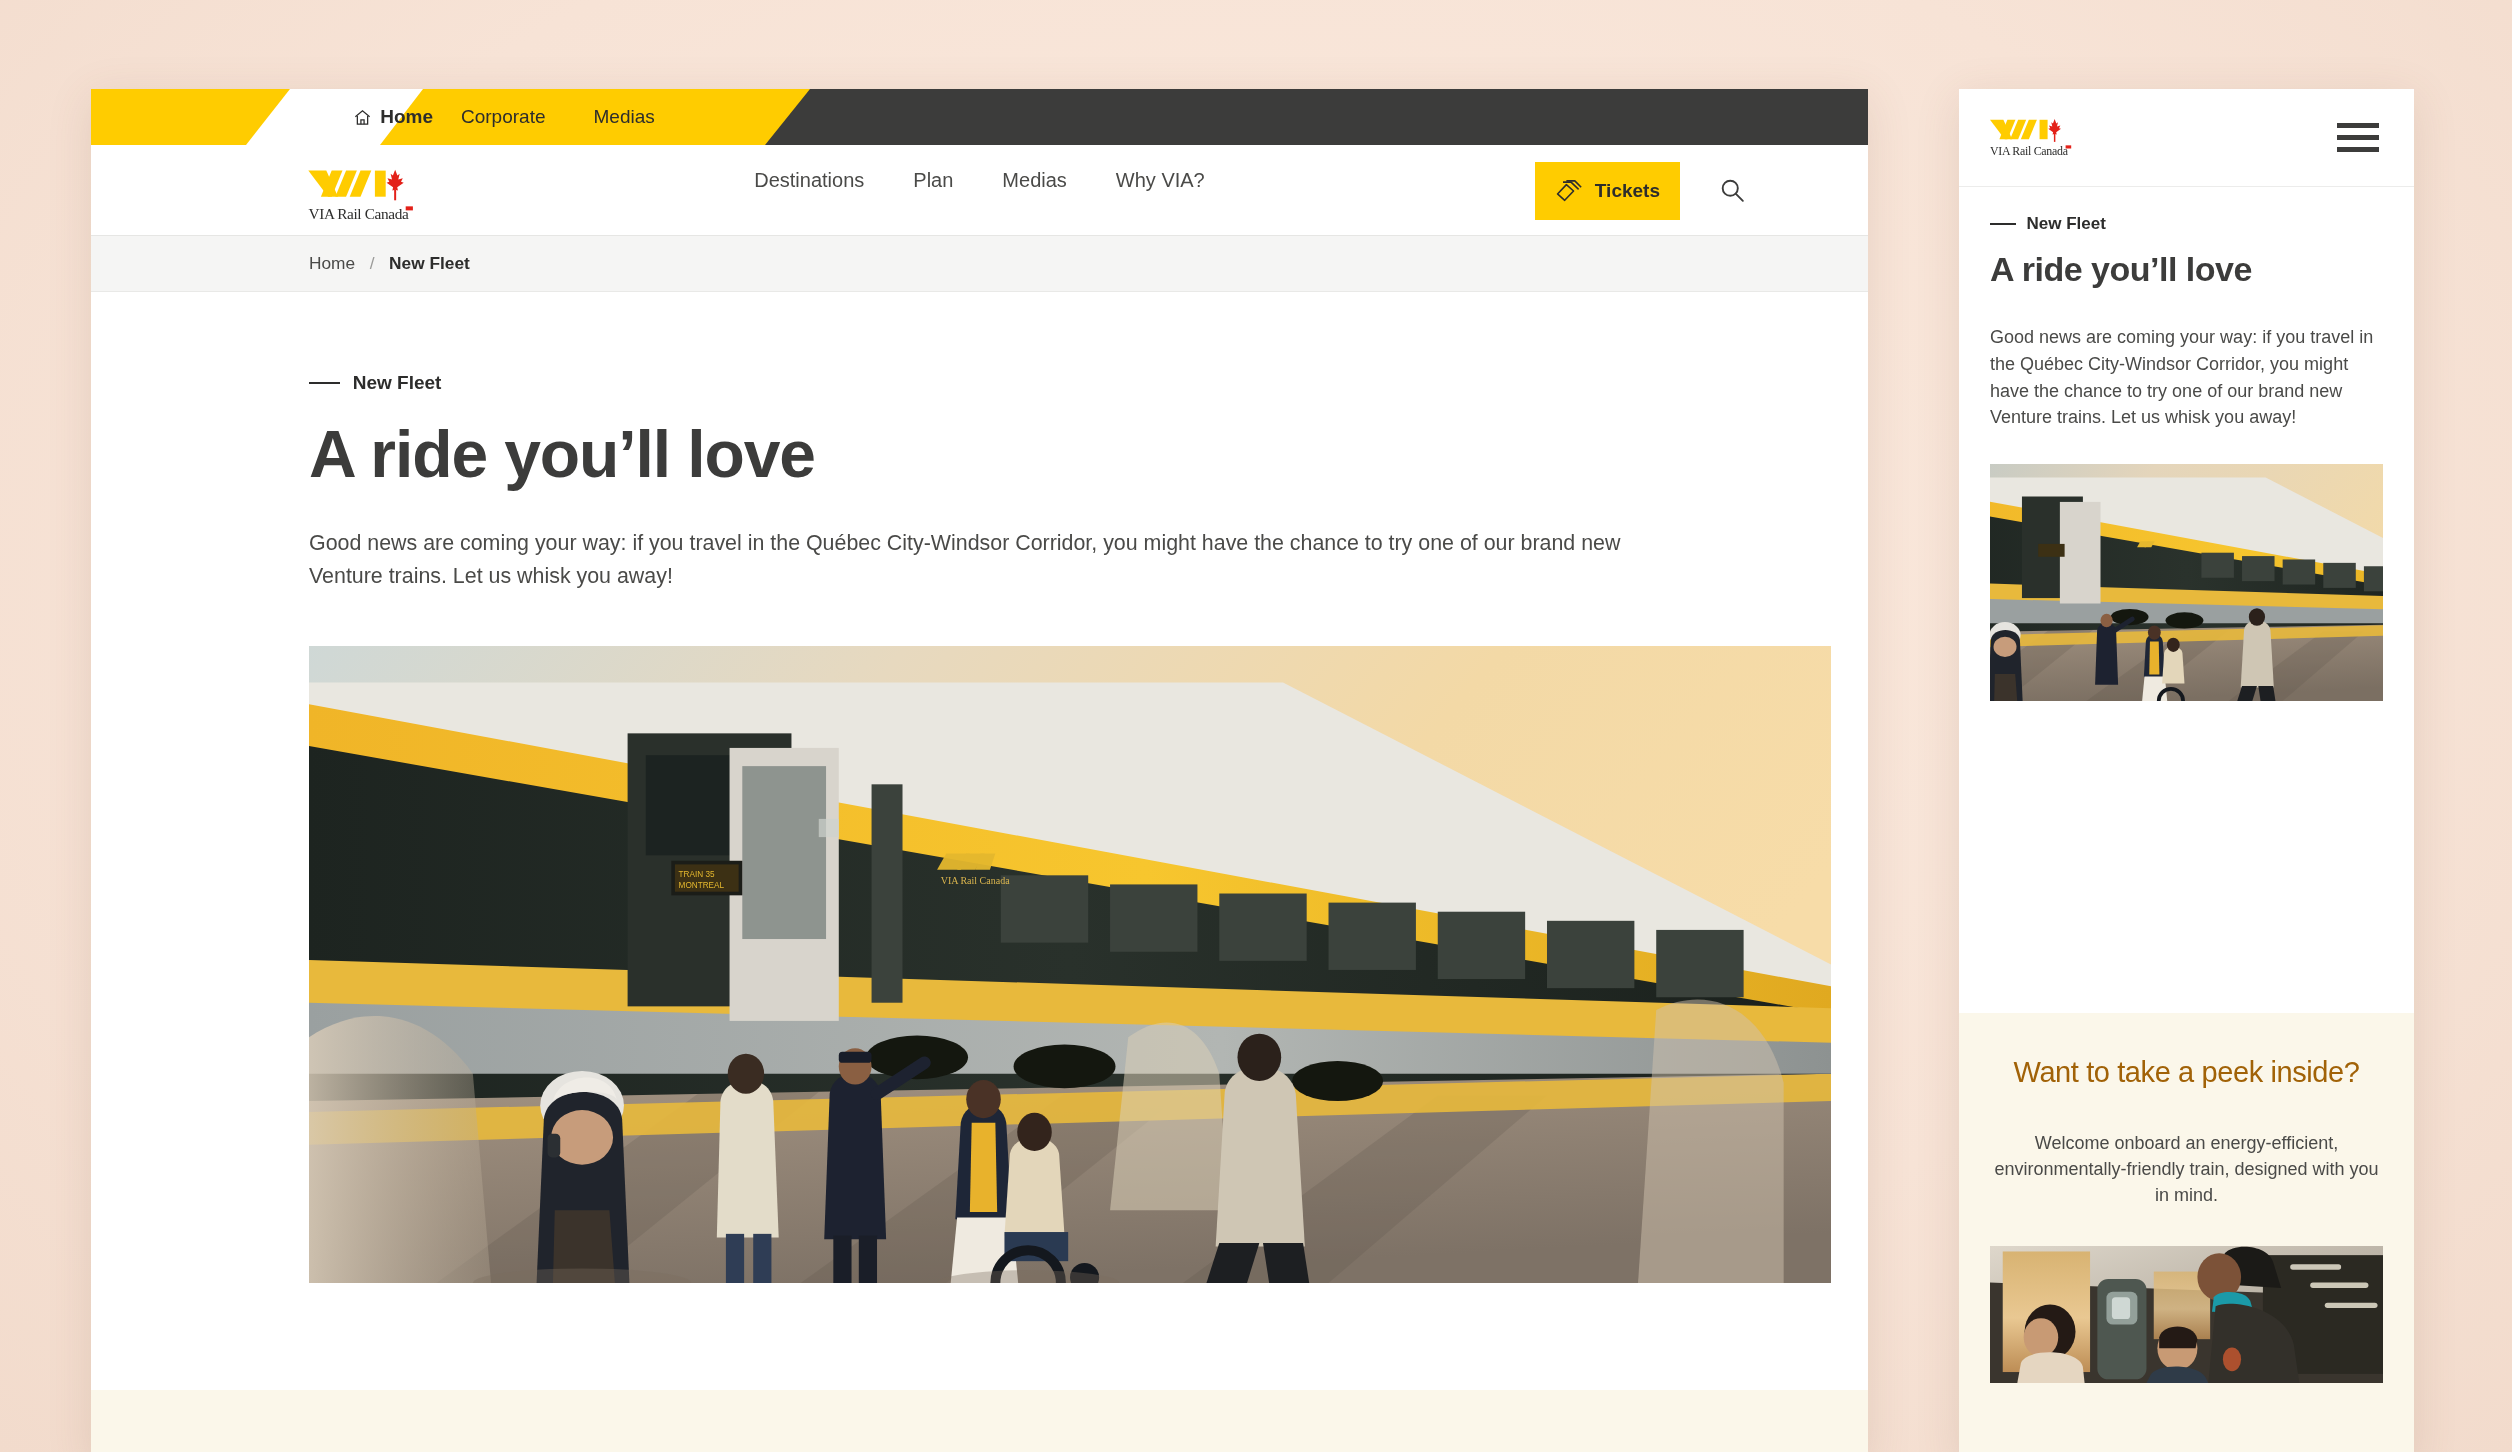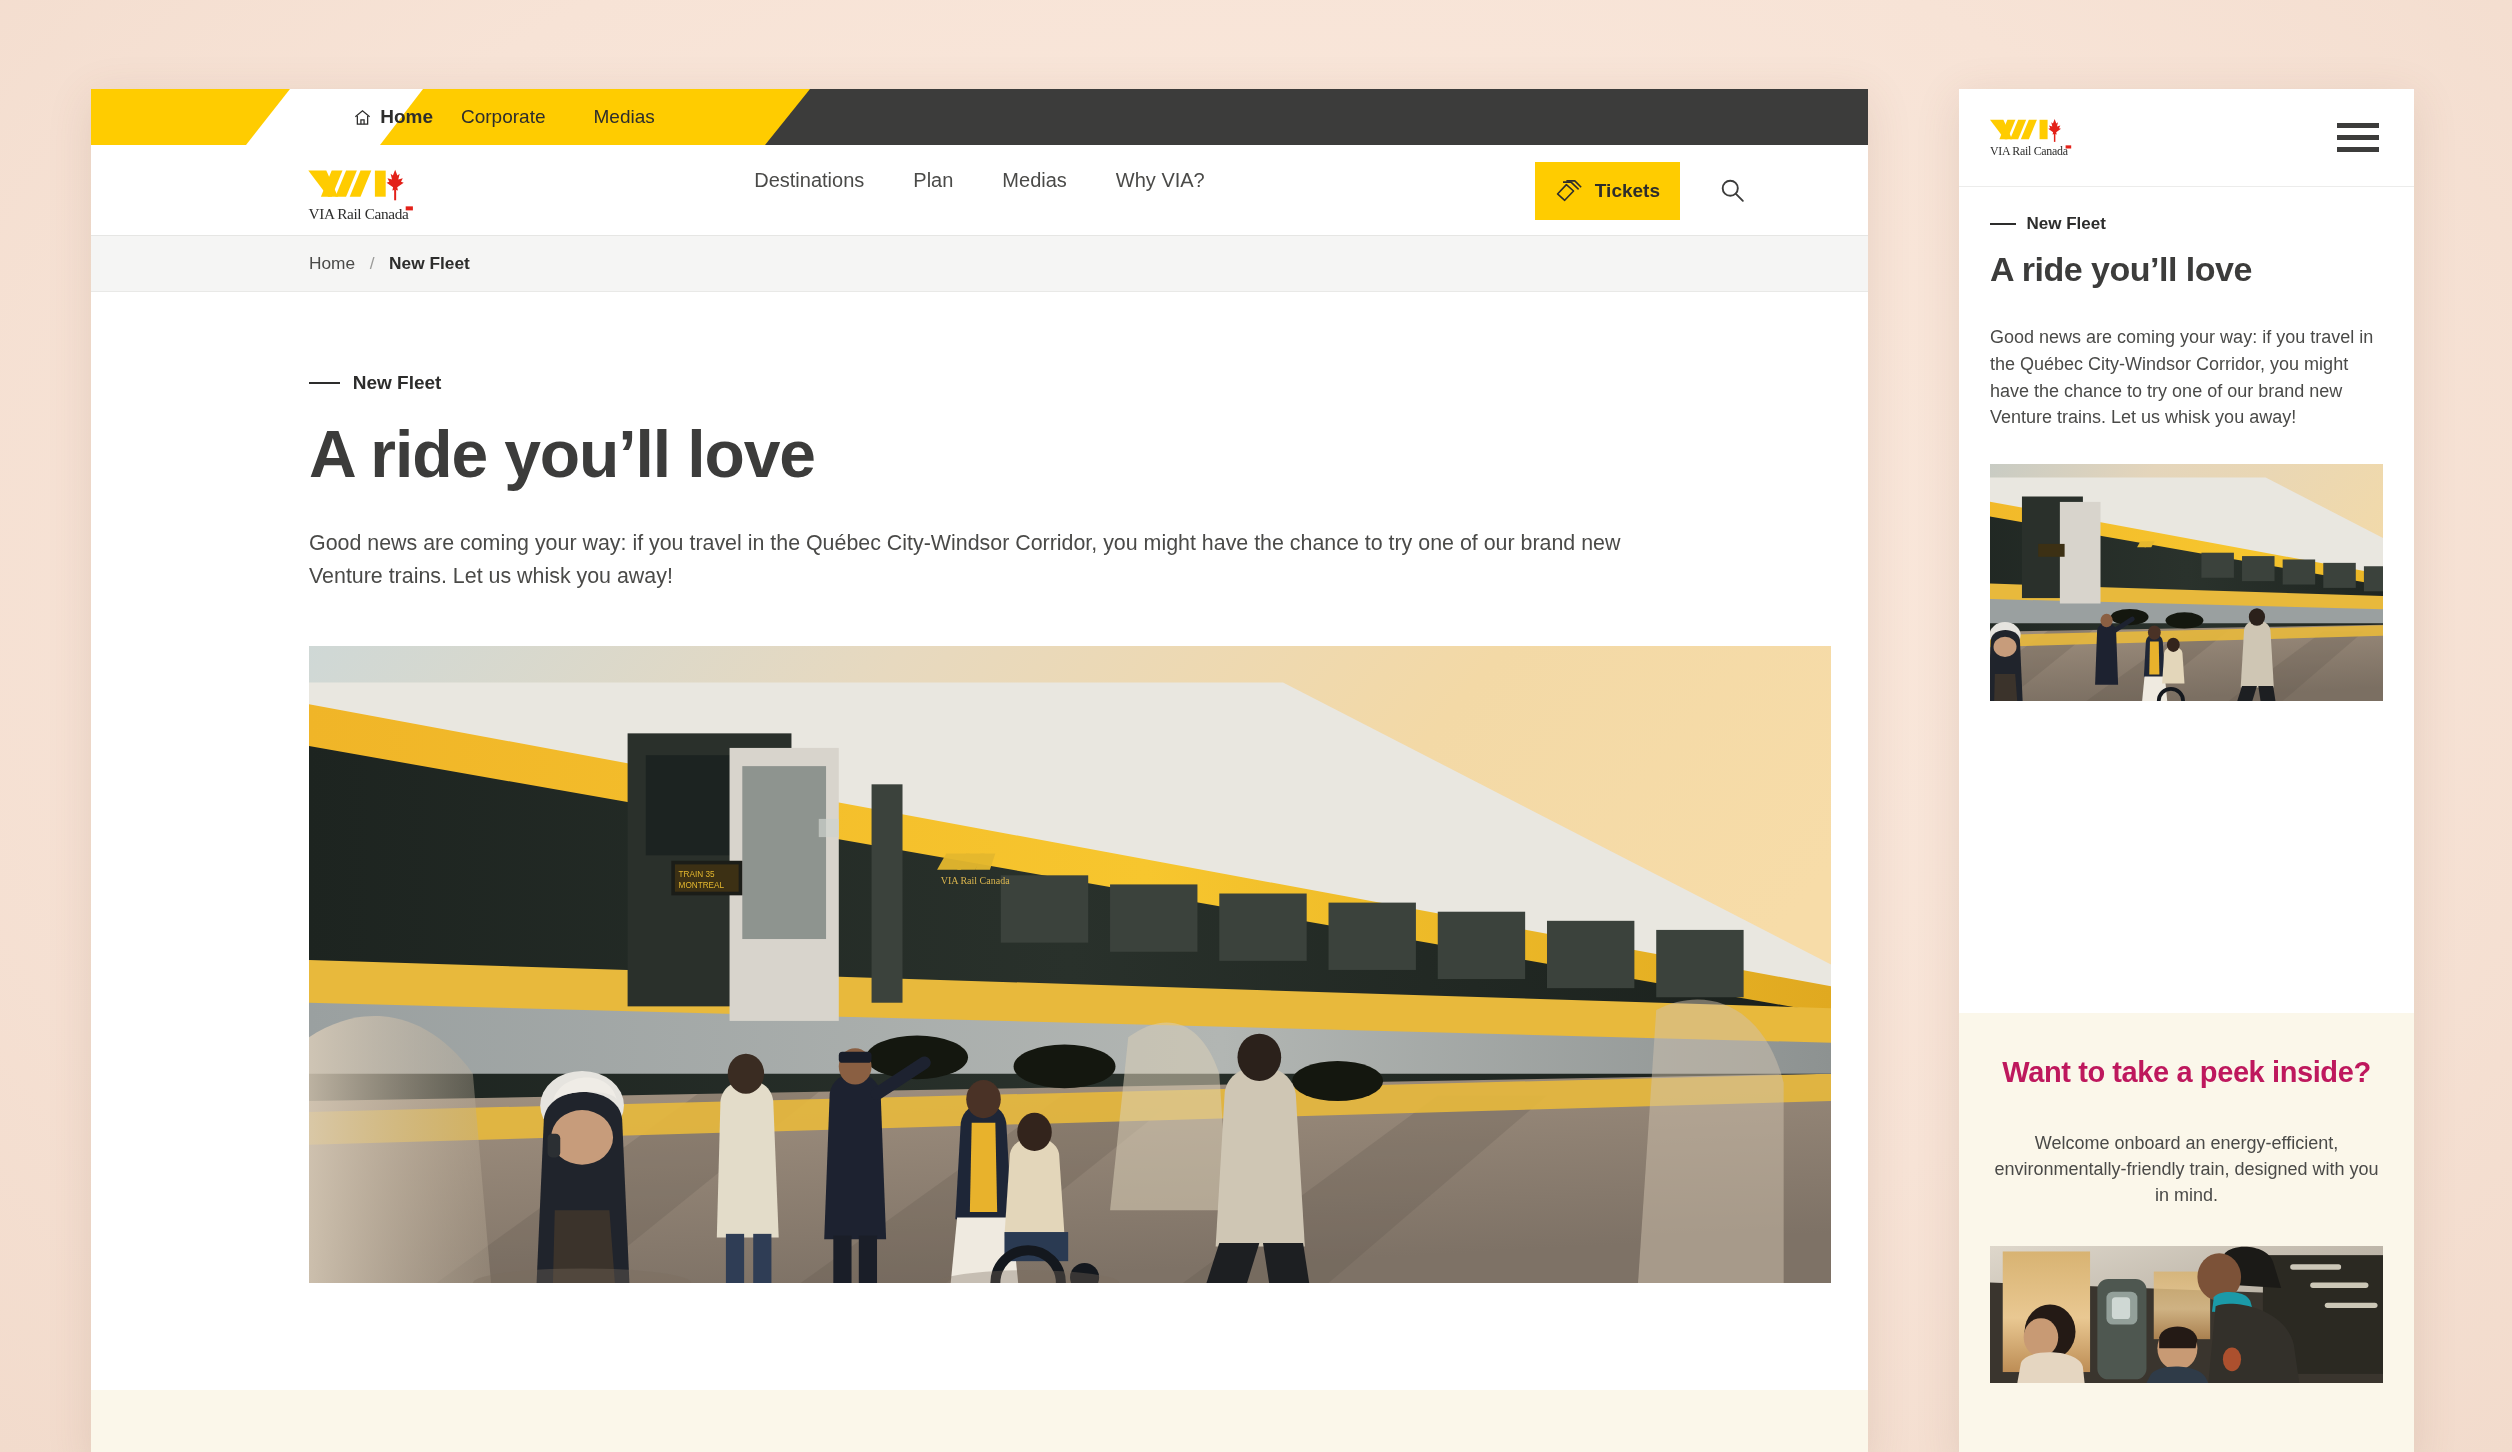--- a/index.html
+++ b/index.html
@@ -191,21 +191,21 @@
   .m-lede { font-size: 18px; line-height: 1.48; color: #4a4a48; }
 
   .m-figure { margin: 33px 0 0 0; width: 393px; height: 237px; overflow: hidden; position: relative; }
 
   .m-cream {
     position: absolute; left: 0; right: 0; top: 924px; bottom: 0;
     background: #fbf7ea;
     padding: 42px 31px 0 31px;
     text-align: center;
   }
-  .m-h2 { font-size: 29px; font-weight: bold; color: #be185d; line-height: 1.2; letter-spacing: -0.4px; }
+  .m-h2 { font-size: 29px; font-weight: normal; color: #a16207; line-height: 1.2; letter-spacing: -0.4px; }
   .m-sub { margin-top: 40px; font-size: 18px; line-height: 1.45; color: #4a4a48; }
   .m-figure2 { margin-top: 38px; width: 393px; height: 137px; overflow: hidden; position: relative; }
 
   svg { display: block; }
 </style>
 </head>
 <body>
 
 <div id="desktop-panel">
 

